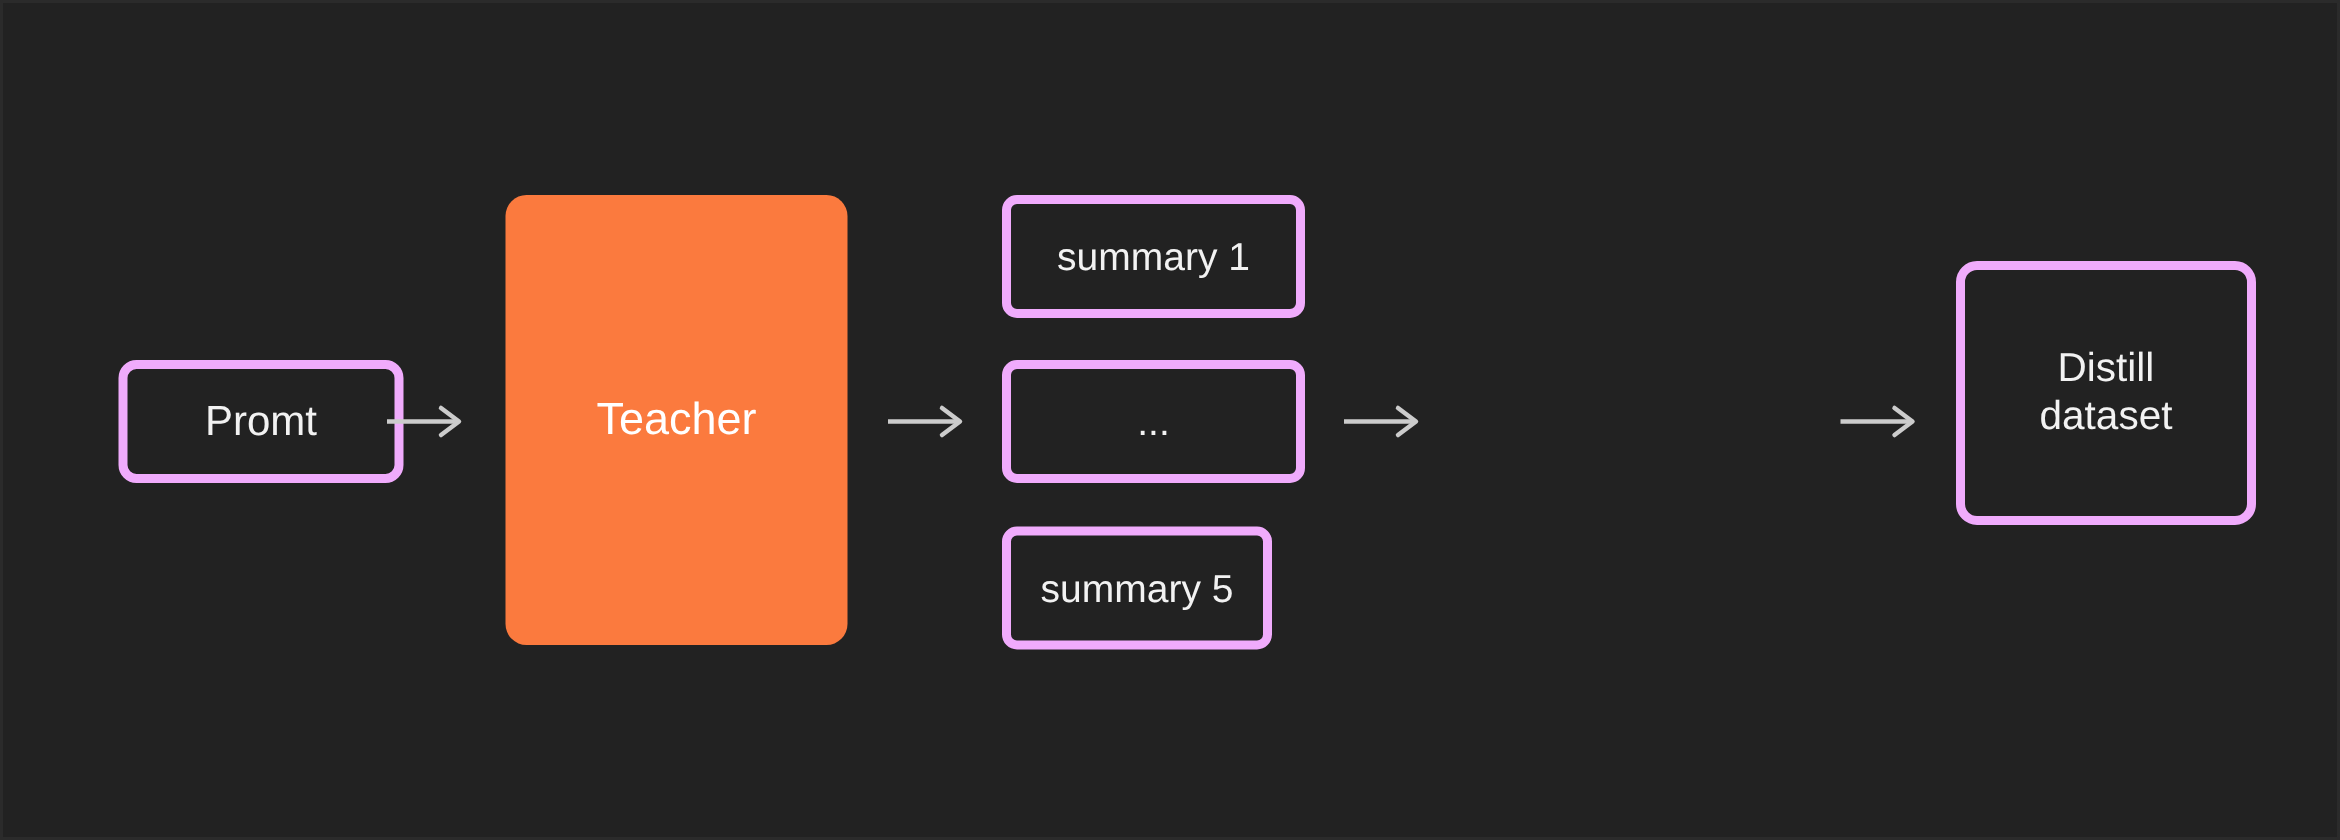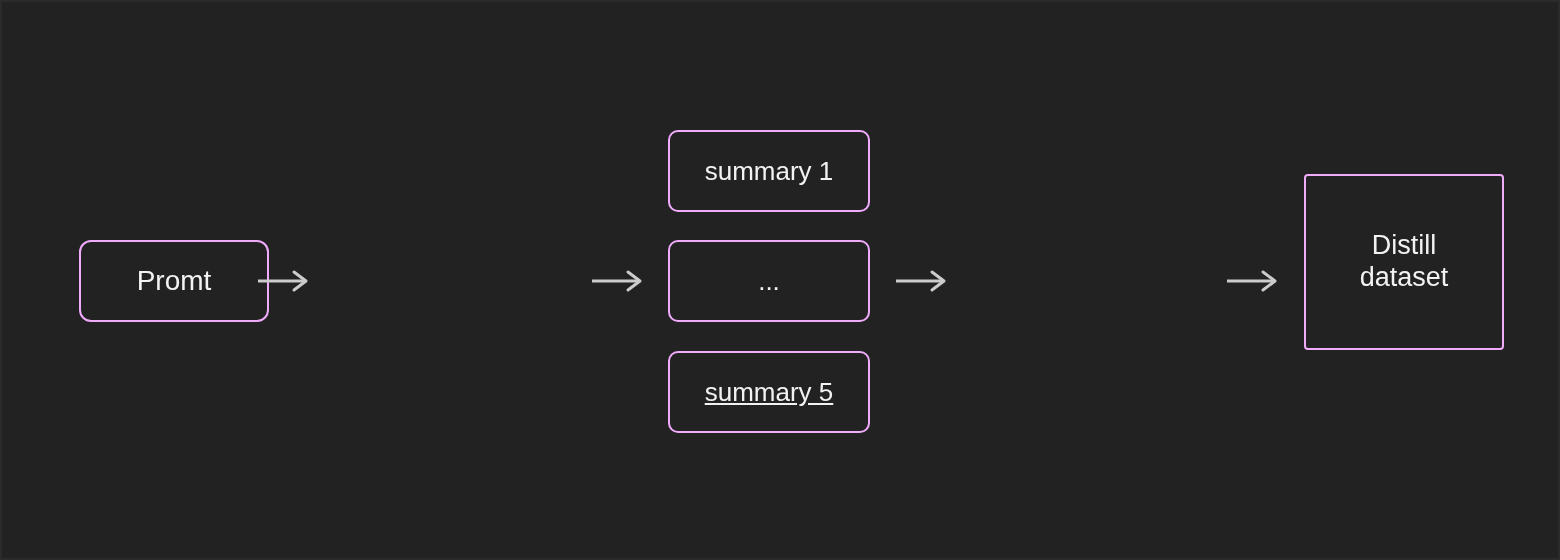--- a/index.html
+++ b/index.html
@@ -27,21 +27,21 @@
     align-items: center;
     justify-content: center;
     text-align: center;
     box-sizing: border-box;
     line-height: 1.18;
   }
 
   
   .node.outline {
     background: #222222;
-    border: 2px solid #f0abfc;
+    border: 6px solid #f0abfc;
     color: #f2f2f2;
   }
 
   
   .node.filled-orange {
     background: #fb7a3e;
     border: none;
     color: #ffffff;
   }
 
@@ -85,33 +85,32 @@
     left: 666px; top: 128px;  width: 202px; height: 82px;
     border-radius: 10px;
     font-size: 26px;
   }
   #node-summary-ellipsis {
     left: 666px; top: 238px;  width: 202px; height: 82px;
     border-radius: 10px;
     font-size: 26px;
   }
   #node-summary-5 {
-    left: 666px; top: 349px;  width: 202px; height: 82px;
+    left: 666px; top: 349px;  width: 180px; height: 82px;
     border-radius: 10px;
     font-size: 26px;
-    text-decoration: underline;
   }
   #node-assessors {
     left: 971px; top: 128px;  width: 227px; height: 300px;
     border-radius: 14px;
     font-size: 28px;
   }
   #node-distill {
     left: 1302px; top: 172px; width: 200px; height: 176px;
-    border-radius: 4px;
+    border-radius: 14px;
     font-size: 27px;
   }
 
   #arrow-prompt-teacher   { left: 252px;  top: 258px; width: 62px; height: 42px; }
   #arrow-teacher-summary  { left: 586px;  top: 258px; width: 62px; height: 42px; }
   #arrow-summary-assessors{ left: 890px;  top: 258px; width: 62px; height: 42px; }
   #arrow-assessors-distill{ left: 1221px; top: 258px; width: 62px; height: 42px; }
 </style>
 </head>
 <body>
@@ -122,20 +121,23 @@
     <span class="node-label">Promt</span>
   </div>
 
   <div class="arrow" id="arrow-prompt-teacher">
     <svg width="58" height="26" viewBox="0 0 58 26" aria-hidden="true">
       <line x1="2" y1="13" x2="48" y2="13" stroke="#cccccc" stroke-width="3"></line>
       <polyline points="38,4 50,13 38,22" fill="none" stroke="#cccccc" stroke-width="3" stroke-linecap="round" stroke-linejoin="round"></polyline>
     </svg>
   </div>
 
+  <div class="node filled-orange" id="node-teacher">
+    <span class="node-label">Teacher</span>
+  </div>
 
   <div class="arrow" id="arrow-teacher-summary">
     <svg width="58" height="26" viewBox="0 0 58 26" aria-hidden="true">
       <line x1="2" y1="13" x2="48" y2="13" stroke="#cccccc" stroke-width="3"></line>
       <polyline points="38,4 50,13 38,22" fill="none" stroke="#cccccc" stroke-width="3" stroke-linecap="round" stroke-linejoin="round"></polyline>
     </svg>
   </div>
 
   <div class="node outline" id="node-summary-1">
     <span class="node-label">summary 1</span>

